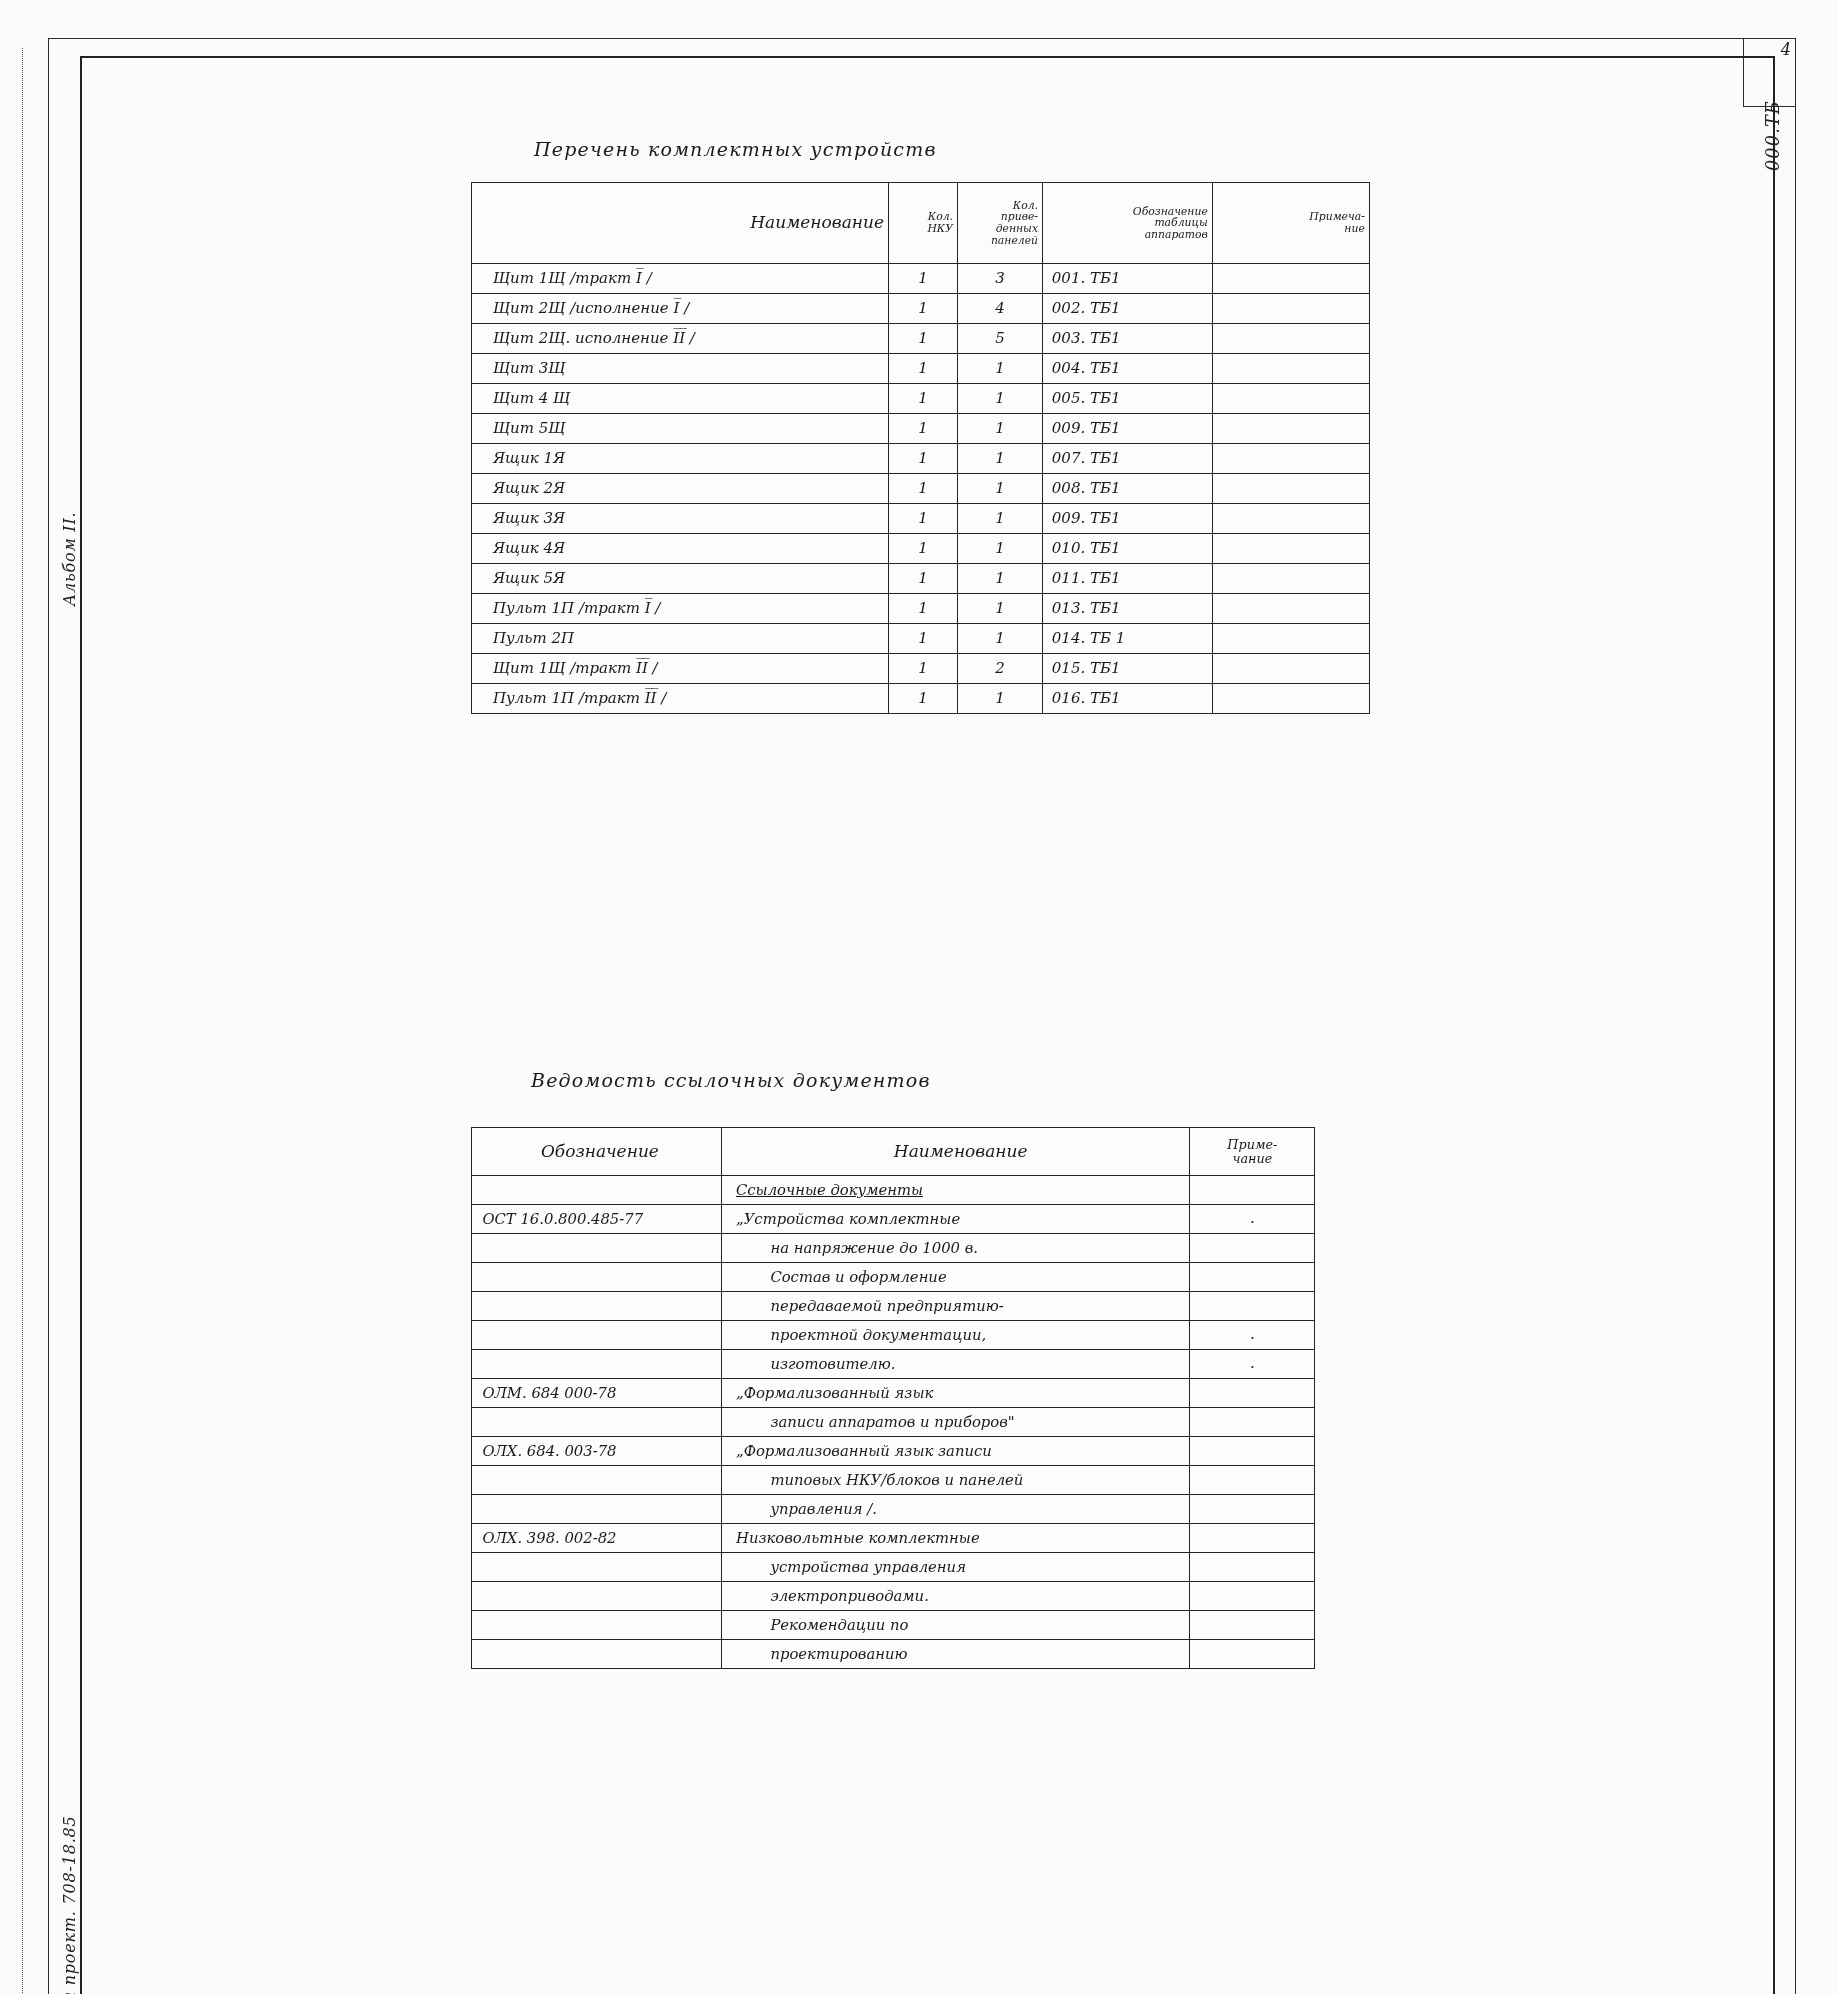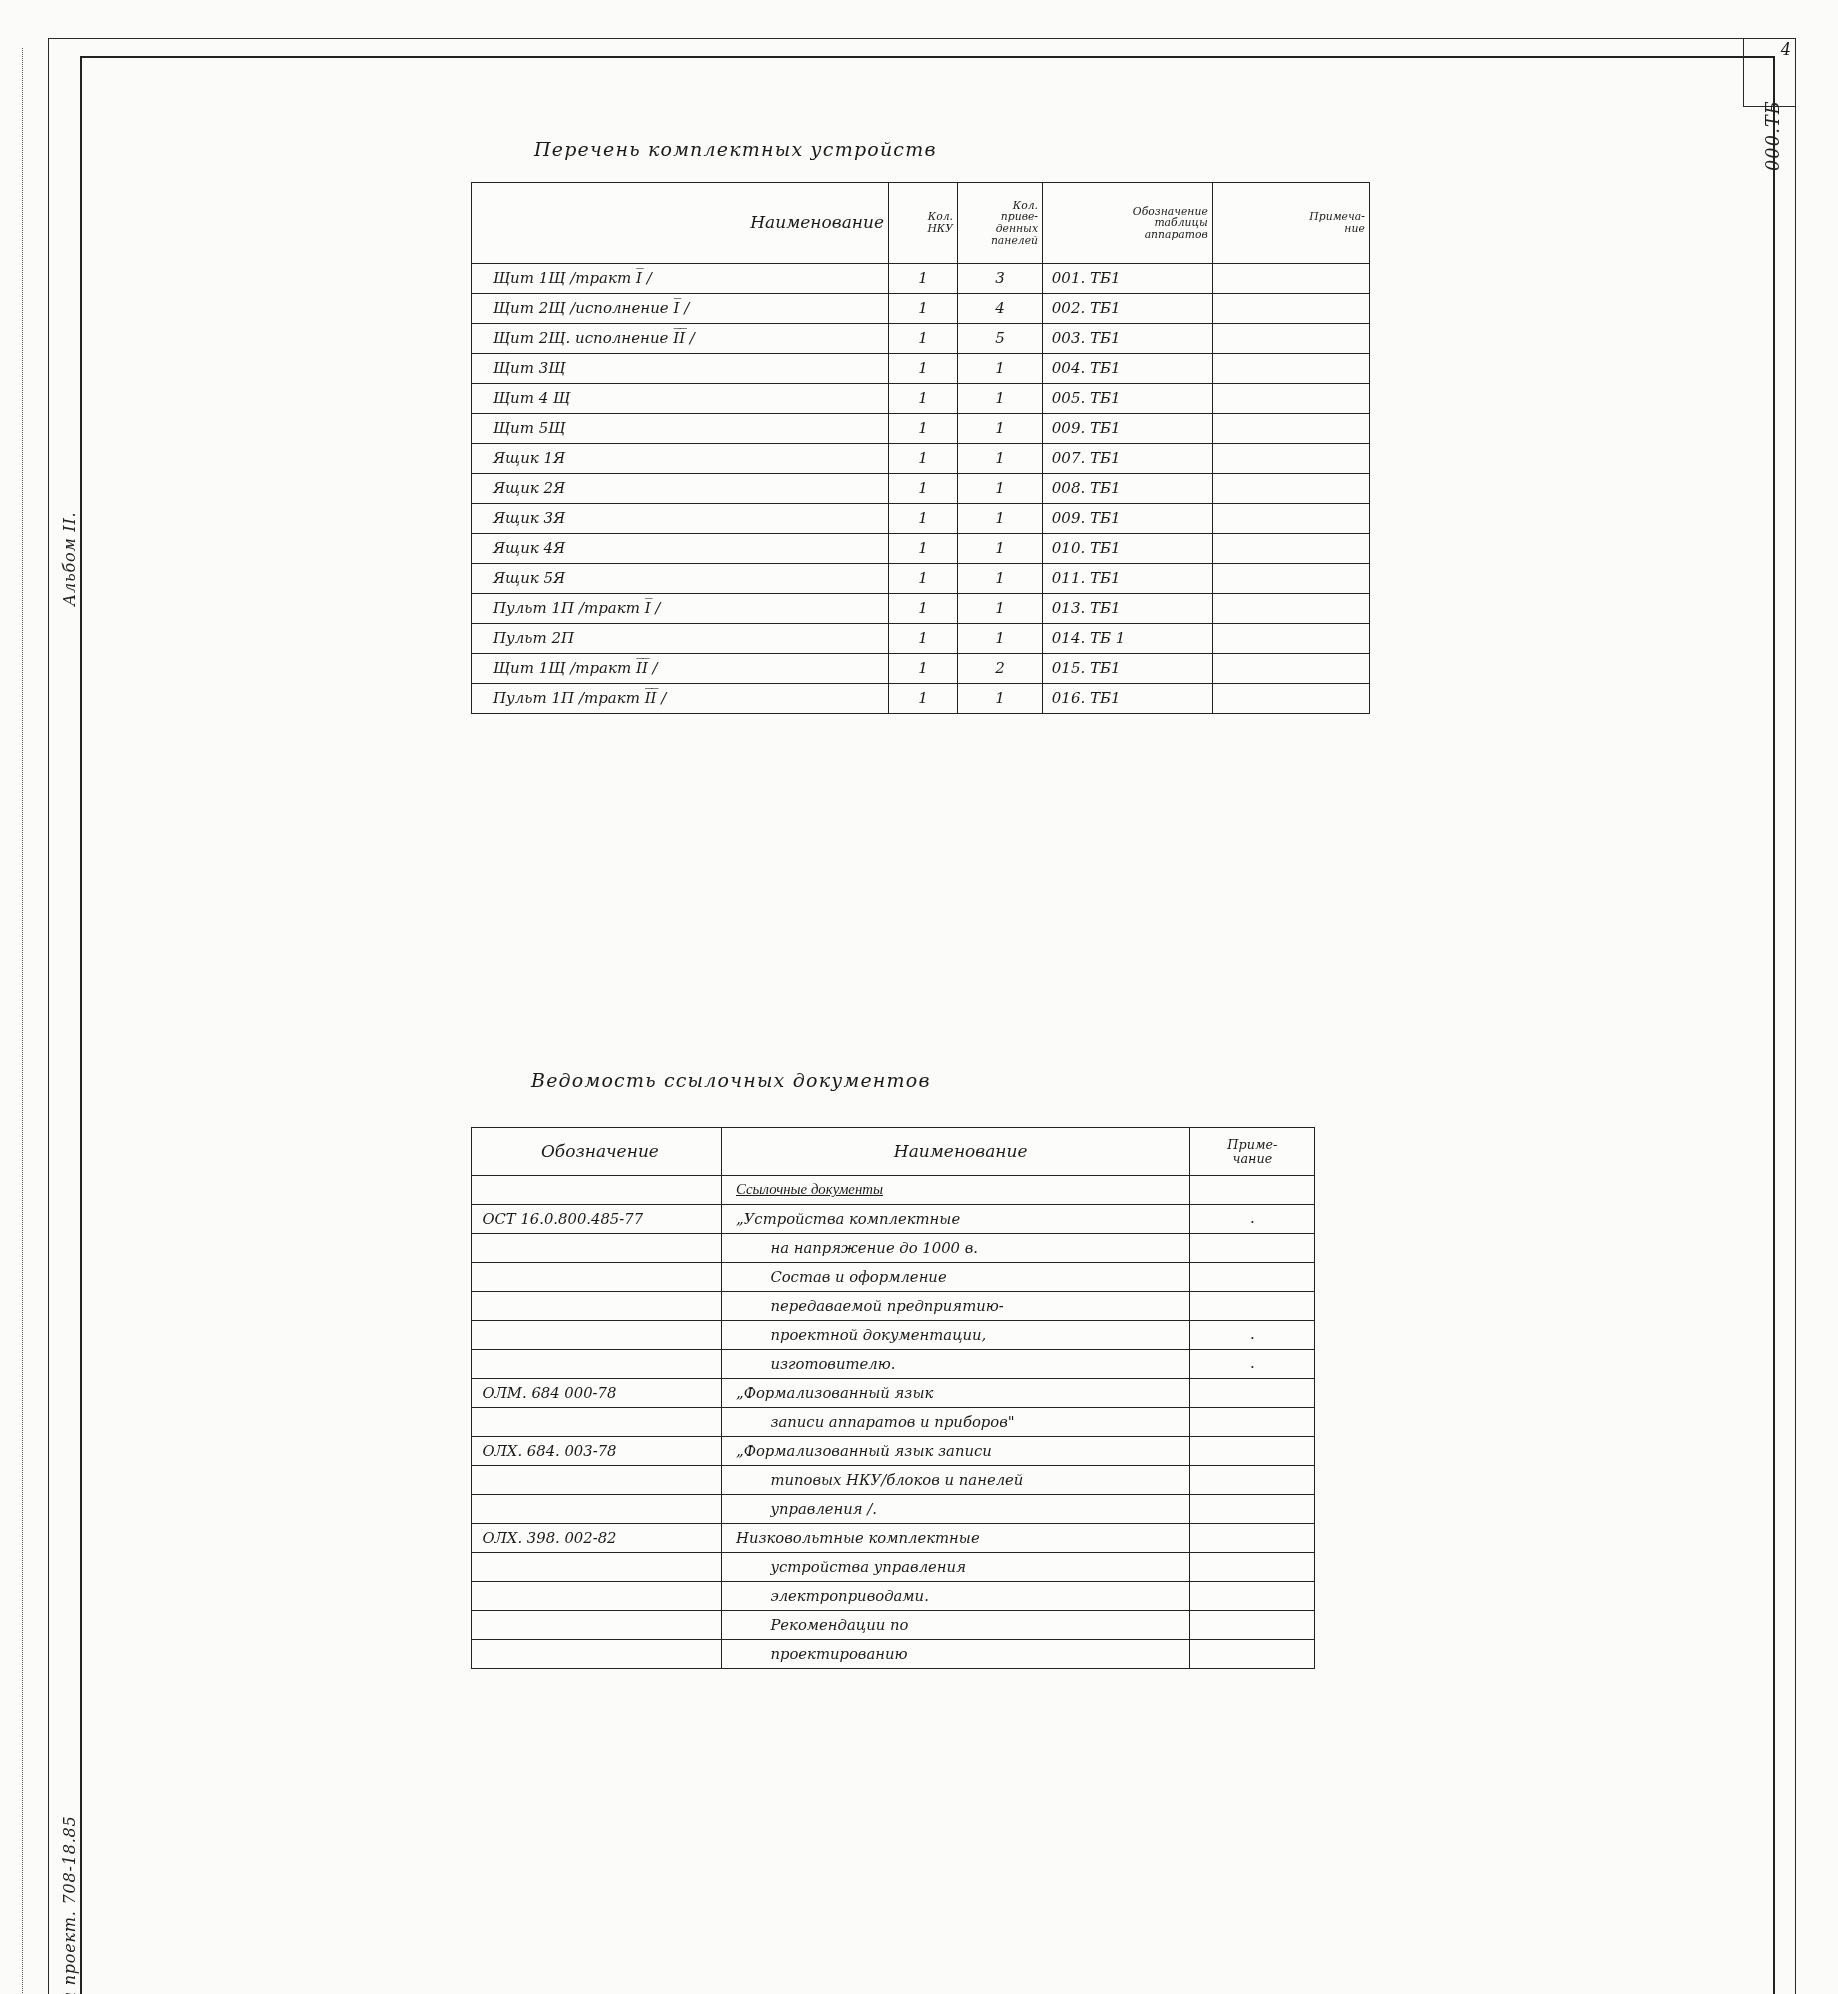--- a/index.html
+++ b/index.html
@@ -124,21 +124,21 @@
   
   #tbl-refs { left:471px; top:1127px; }
   #tbl-refs td { height:28px; }
   #tbl-refs td.desig { width:235px; padding-left:10.4px; font-size:14.8px; }
   #tbl-refs td.nameC { width:415px; padding-left:13.6px; font-size:14.8px; }
   #tbl-refs td.noteC { width:116px; }
   #tbl-refs tr.head td { height:47px; text-align:center; font-size:17px; }
   #tbl-refs tr.head td.h-note { font-size:12.8px; }
   #tbl-refs tr.head td.h-note small { display:block; font-size:12.8px; }
   .indent { padding-left:48px !important; }
-  .ul { text-decoration:underline;font-family:Liberation Serif, serif; }
+  .ul { text-decoration:underline; }
   .dot-note { text-align:center; font-size:14.4px; }
 </style>
 </head>
 <body>
 
 <div class="sheet">
 
   <div class="fold-line"></div>
   <div class="frame-outer"></div>
   <div class="frame-inner"></div>

